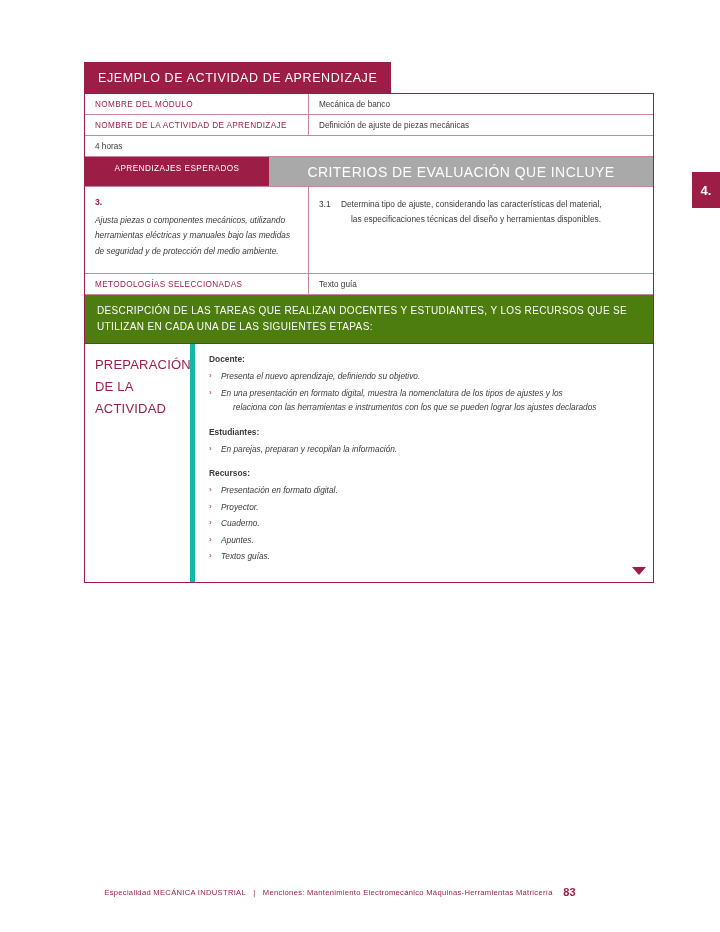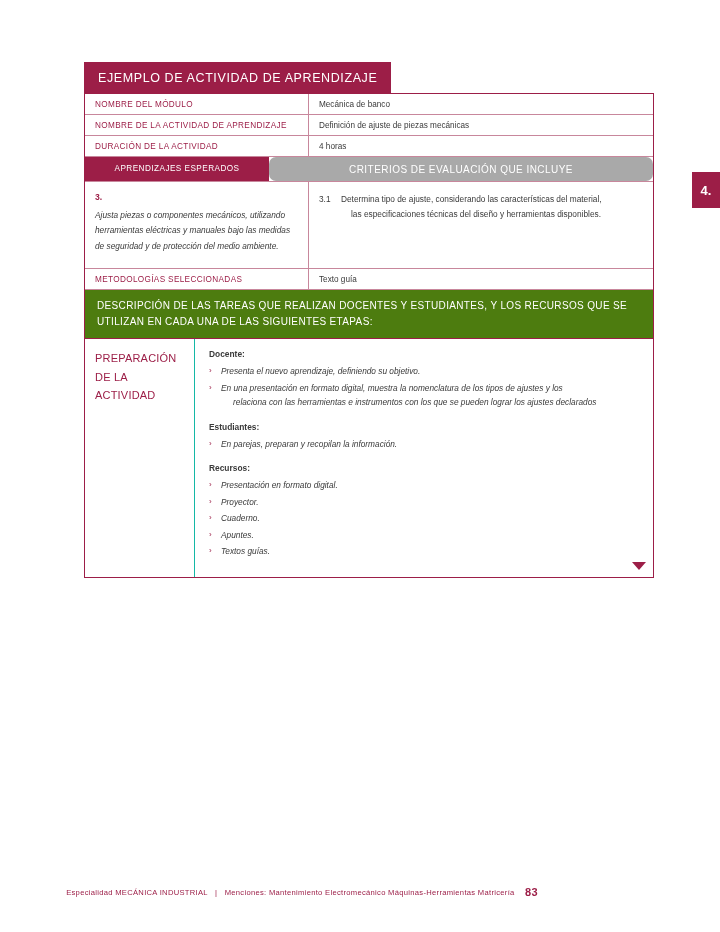--- a/index.html
+++ b/index.html
@@ -106,25 +106,24 @@
     font-size: 8.2px;
     letter-spacing: 0.45px;
     text-align: center;
     padding: 7px 6px 6px 6px;
   }
   .band-right {
     flex: 1;
     box-sizing: border-box;
     background: #a9a9a9;
     color: #ffffff;
-    font-size: 10px;
+    font-size: 14px;
     letter-spacing: 0.45px;
     text-align: center;
     padding: 7px 6px 6px 6px;
-    border-radius: 7px;
   }
 
   
   .lrow {
     display: flex;
     border-bottom: 1px solid #c8879c;
   }
   .lrow-left {
     width: 224px;
     box-sizing: border-box;
@@ -174,24 +173,24 @@
     border-bottom: 1px solid #9c1e47;
   }
 
   
   .task-row {
     display: flex;
   }
   .task-left {
     width: 110px;
     box-sizing: border-box;
-    border-right: 1px solid #14b8a6;
+    border-right: 5px solid #14b8a6;
     padding: 10px 8px 10px 10px;
     color: #9c1e47;
-    font-size: 11px;
+    font-size: 13px;
     line-height: 1.7;
     letter-spacing: 0.2px;
   }
   .task-right {
     flex: 1;
     box-sizing: border-box;
     padding: 10px 14px 16px 14px;
   }
   .sub-head {
     font-size: 8.4px;
@@ -227,24 +226,24 @@
     position: absolute;
     right: 10px;
     bottom: 8px;
   }
 
   .table-wrap { position: relative; }
 
   
   .footer {
     position: absolute;
-    left: 14px;
+    left: 0;
     bottom: 34px;
     width: 576px;
-    text-align: center;
+    text-align: right;
     color: #9c1e47;
     font-size: 7.6px;
     letter-spacing: 0.3px;
   }
   .footer .sep { padding: 0 5px; }
   .footer .pg {
     font-size: 11px;
     font-weight: bold;
     padding-left: 8px;
     vertical-align: -1px;
@@ -268,21 +267,20 @@
 
         <div class="row">
           <div class="cell-label">NOMBRE DEL MÓDULO</div>
           <div class="cell-value">Mecánica de banco</div>
         </div>
         <div class="row">
           <div class="cell-label">NOMBRE DE LA ACTIVIDAD DE APRENDIZAJE</div>
           <div class="cell-value">Definición de ajuste de piezas mecánicas</div>
         </div>
         <div class="row">
-          <div class="cell-label">DURACIÓN DE LA ACTIVIDAD</div>
           <div class="cell-value">4 horas</div>
         </div>
 
         <div class="band">
           <div class="band-left">APRENDIZAJES ESPERADOS</div>
           <div class="band-right">CRITERIOS DE EVALUACIÓN QUE INCLUYE</div>
         </div>
 
         <div class="lrow">
           <div class="lrow-left">

